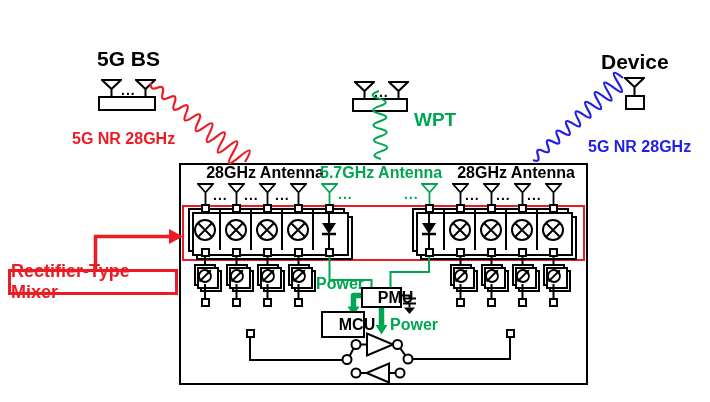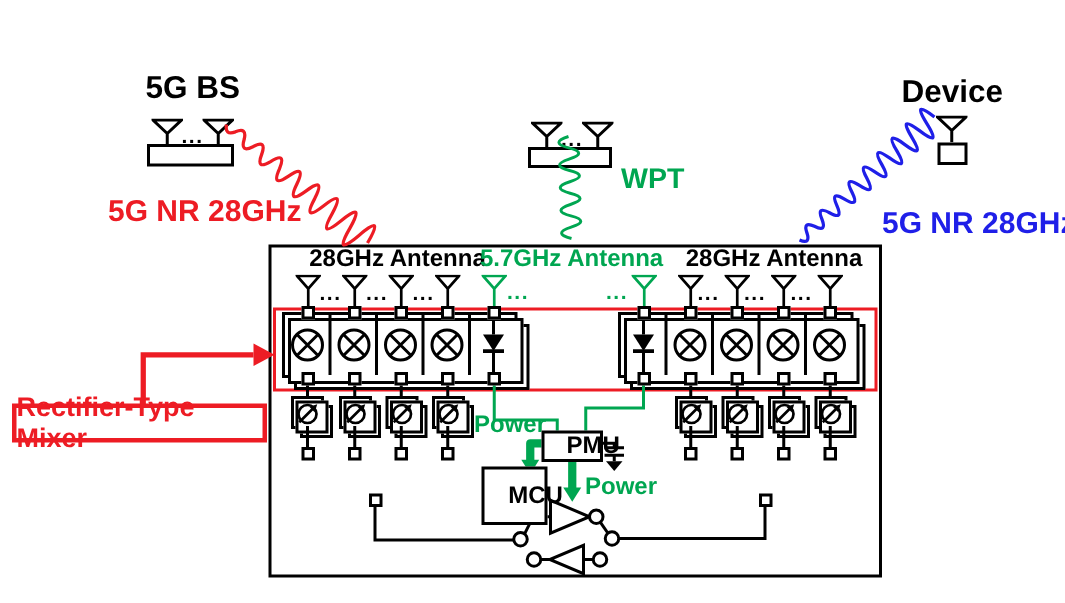--- a/index.html
+++ b/index.html
@@ -5,21 +5,21 @@
   :root{
     --red:#ed1c24; --green:#00a651; --blue:#1f1fe8; --black:#000;
   }
   html,body{margin:0;padding:0;background:#fff;}
   .canvas{
     position:relative;width:710px;height:402px;background:#fff;overflow:hidden;
     font-family:"Liberation Sans",sans-serif;font-weight:bold;color:#000;
   }
   .lbl{position:absolute;z-index:4;white-space:nowrap;line-height:1;}
   .c-red{color:var(--red);} .c-green{color:var(--green);} .c-blue{color:var(--blue);}
-  .t21{font-size:21px;} .t20{font-size:20px;} .t19{font-size:19px;}
+  .t21{font-size:21px;} .t20{font-size:16px;} .t19{font-size:19px;}
   .t16{font-size:16px;} .t18{font-size:18px;}
   .ctr{text-align:center;}
   .box{position:absolute;border:2px solid #000;background:#fff;box-sizing:border-box;z-index:4;}
   .mainbox{position:absolute;left:179px;top:163px;width:409px;height:222px;
     border:2px solid #000;box-sizing:border-box;background:#fff;z-index:0;}
   .redrect{position:absolute;left:182px;top:205px;width:403px;height:56px;
     border:2px solid var(--red);box-sizing:border-box;z-index:1;}
   .callout{position:absolute;left:8px;top:269px;width:170px;height:26px;
     border:3px solid var(--red);box-sizing:border-box;background:#fff;z-index:4;
     display:flex;align-items:center;justify-content:center;}
@@ -247,21 +247,21 @@
       <svg width="20" height="20" viewBox="0 0 20 20">
         <circle cx="10" cy="11" r="6" fill="none" stroke="#000" stroke-width="1.8"></circle>
         <path d="M4.5 16.5 L13.5 7.5" stroke="#000" stroke-width="1.8"></path>
         <polygon points="16.5,4.5 11.2,6.2 14.8,9.8" fill="#000"></polygon>
       </svg>
     </div>
 
   <div class="box pmcu" style="left:361px;top:287px;width:41px;height:21px;z-index:6">
       <span>PMU</span>
     </div>
-  <div class="box pmcu" style="left:321px;top:311px;width:44px;height:39px;z-index:6">
+  <div class="box pmcu" style="left:321px;top:311px;width:44px;height:27px;z-index:6">
       <span>MCU</span>
     </div>
   <div class="lbl t16 c-green" style="left:316px;top:276px">Power</div>
   <div class="lbl t16 c-green" style="left:390px;top:317px">Power</div>
 
   <div class="callout">
     <span class="c-red t18">Rectifier-Type Mixer</span>
   </div>
 
   <svg class="overlay" width="710" height="402" viewBox="0 0 710 402">

